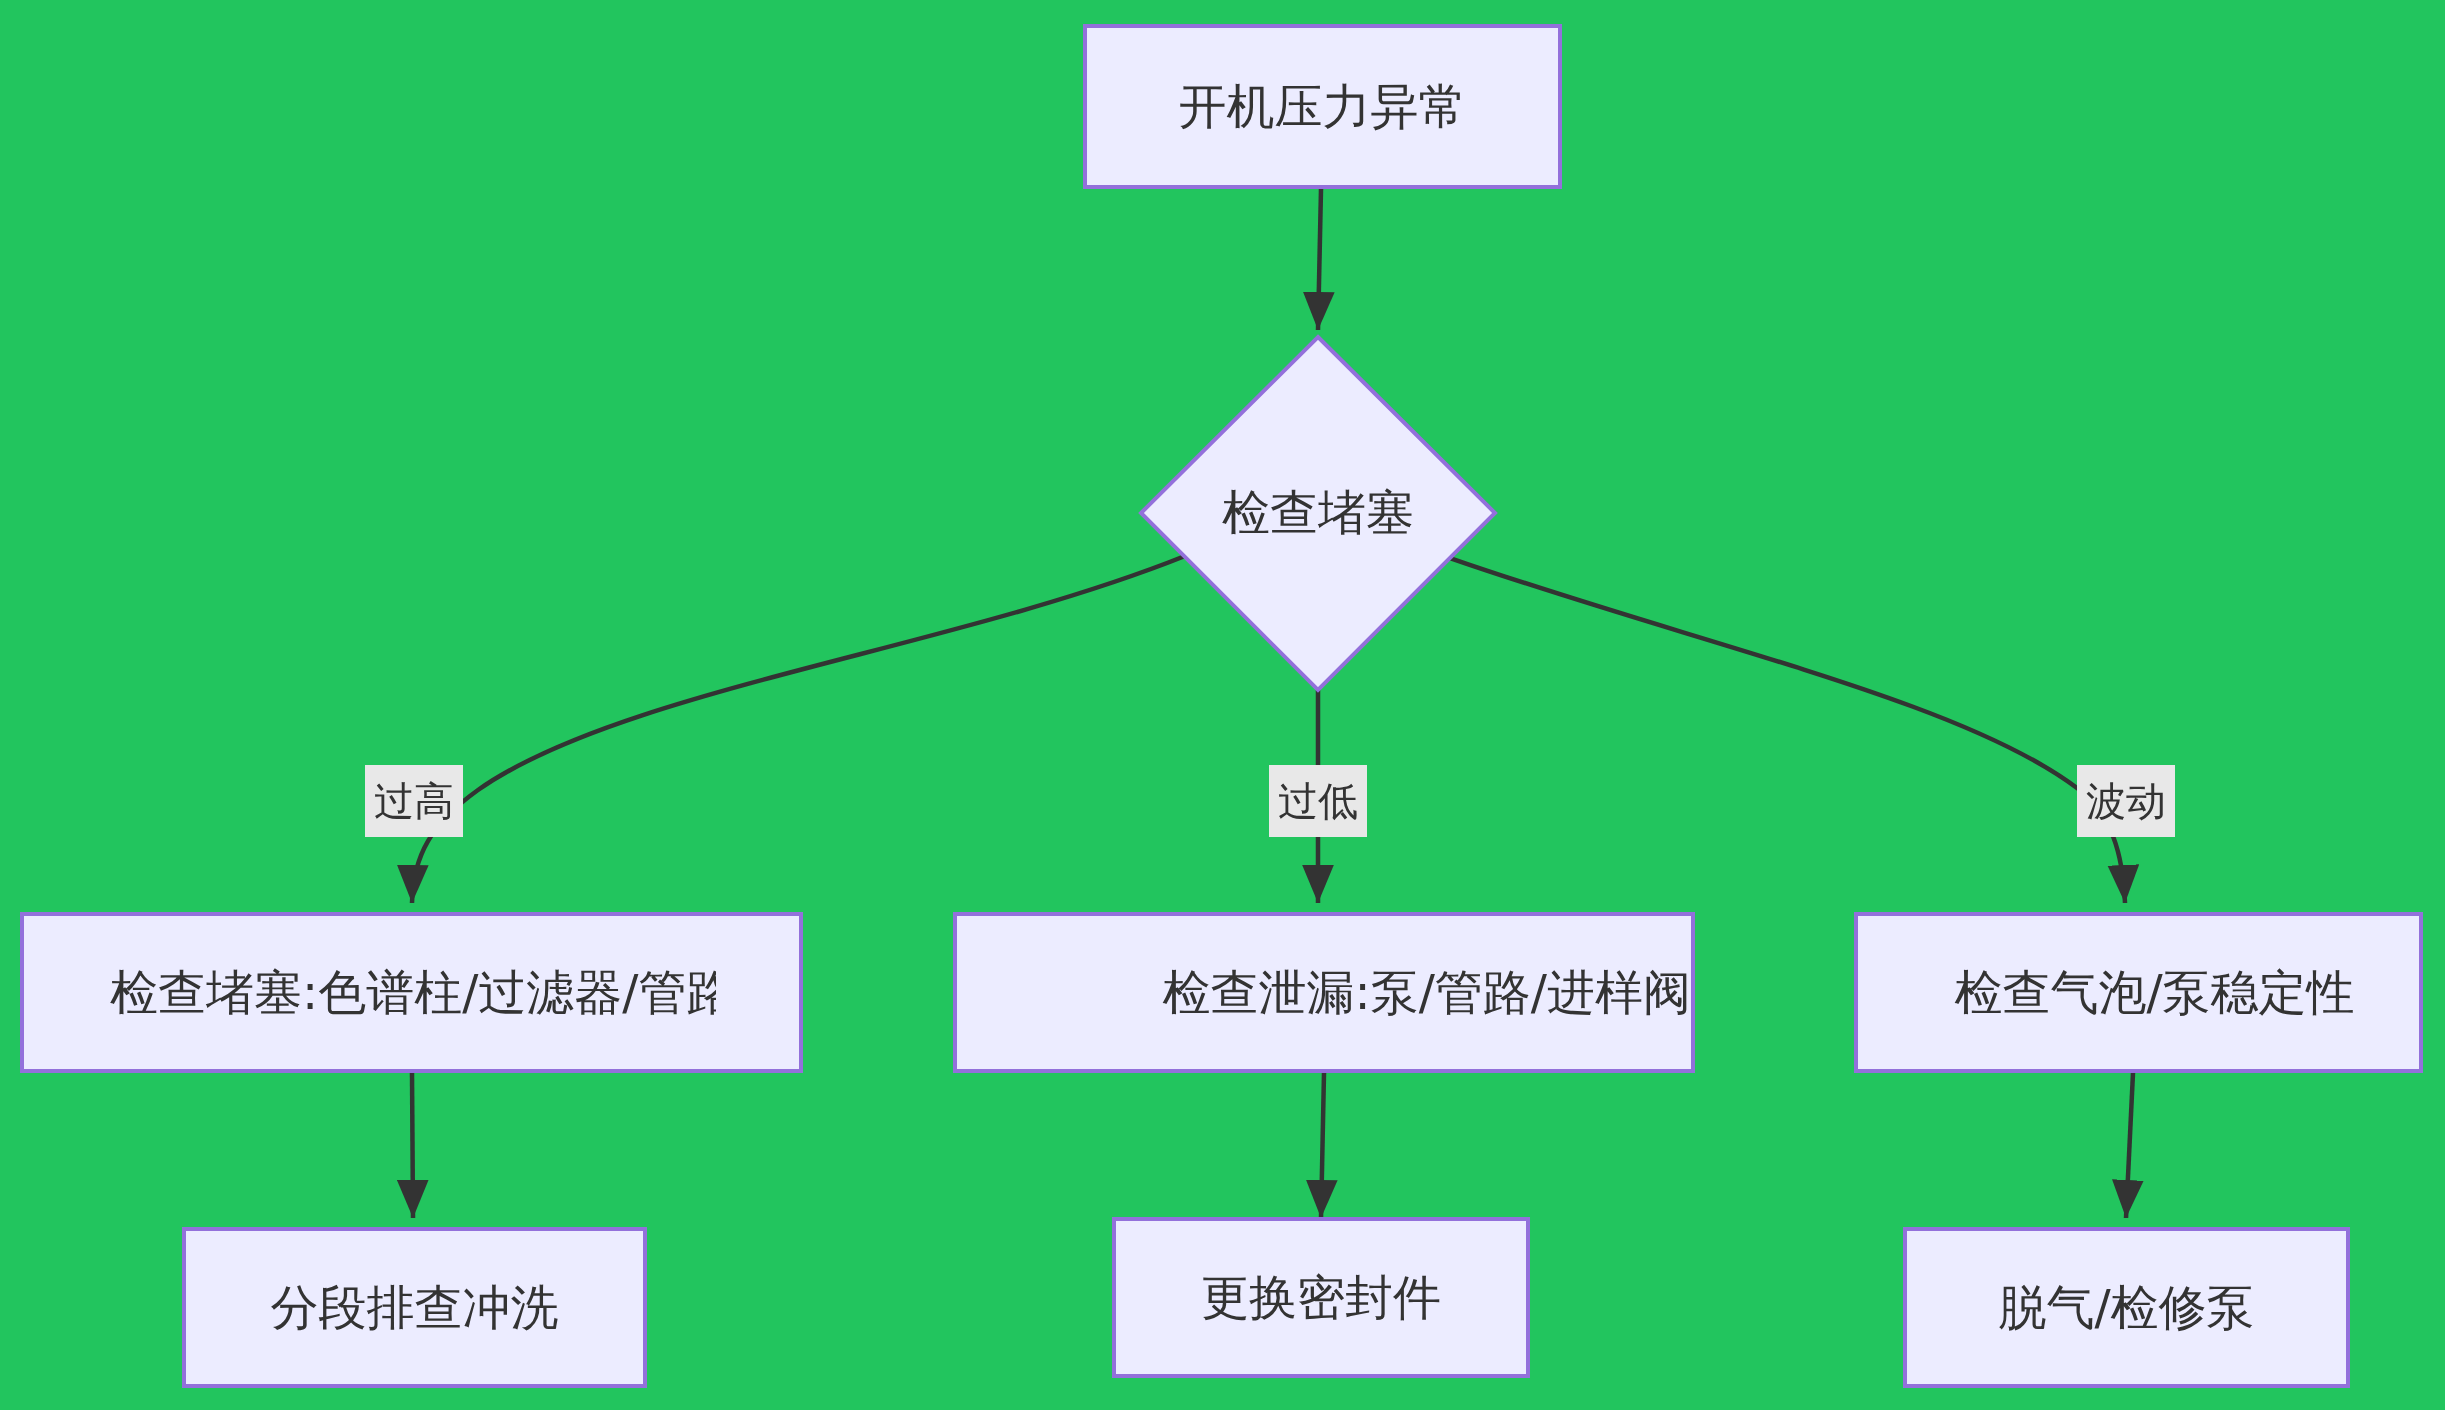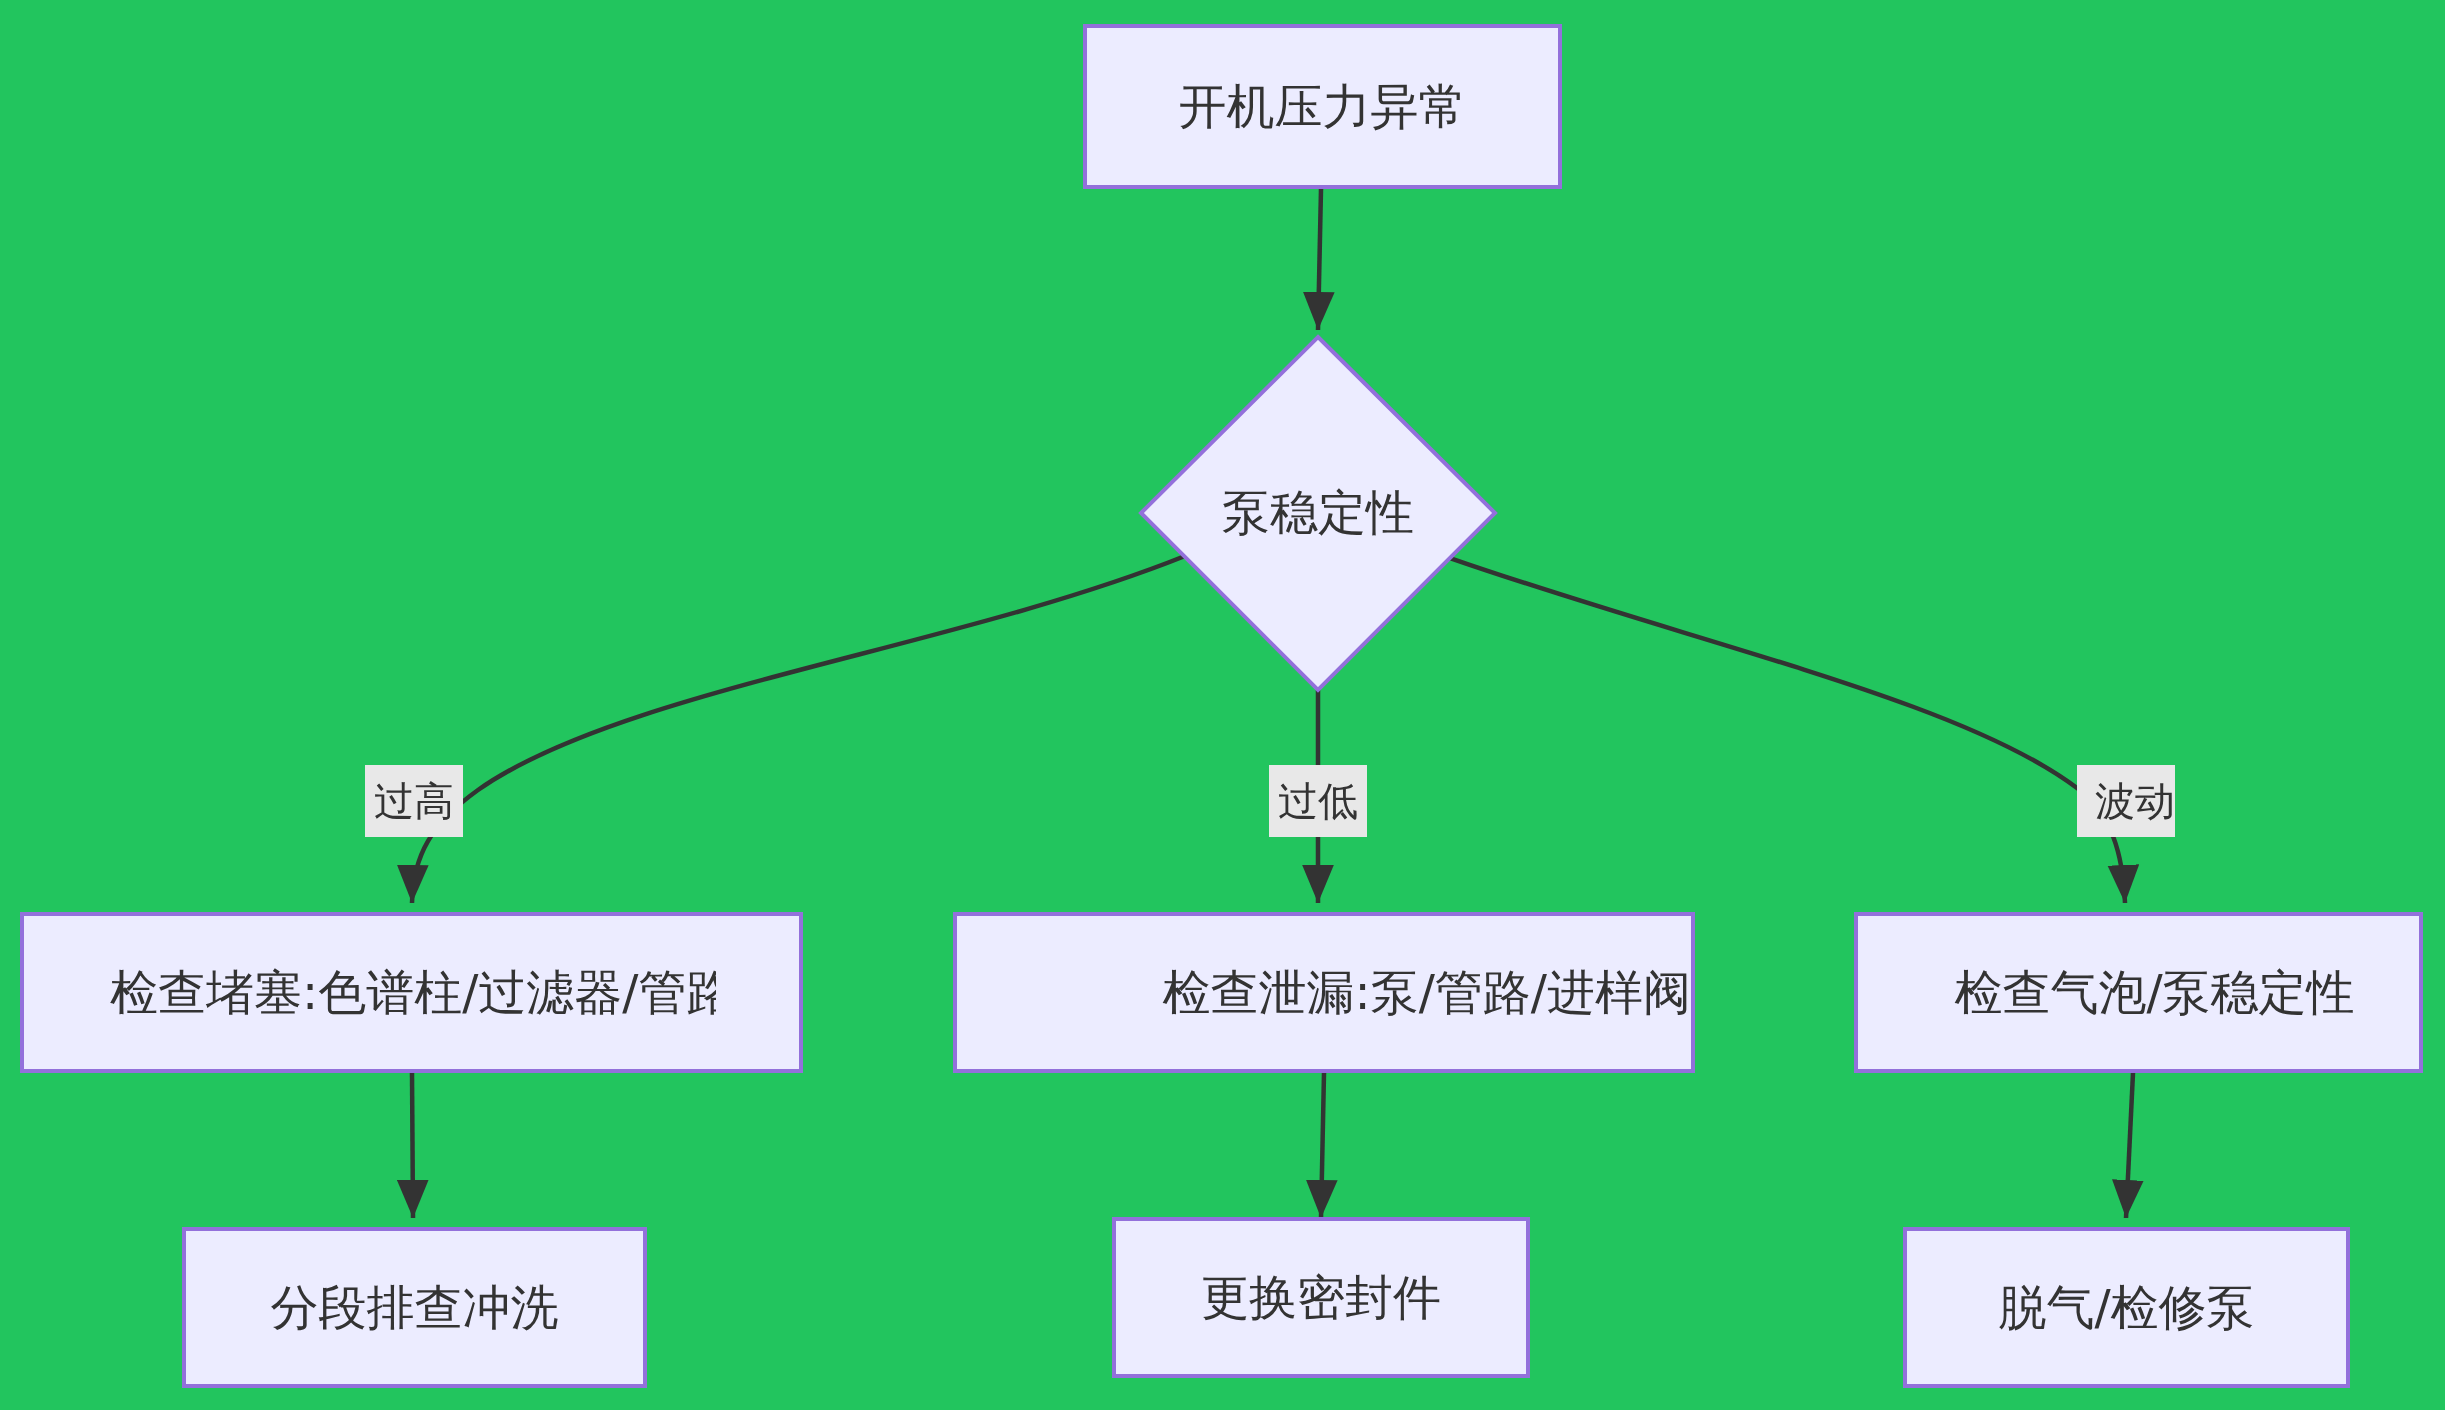--- a/index.html
+++ b/index.html
@@ -82,21 +82,21 @@
     <path class="edge-path" d="M 2133,1073 L 2126,1218" marker-end="url(#arrow)"></path>
 
     <polygon class="diamond-shape" points="1318,337 1495,513 1318,690 1141,513"></polygon>
   </svg>
 
   <div class="node" style="left:1083px;top:24px;width:479px;height:165px;">
     <span>开机压力异常</span>
   </div>
 
   <div class="node node--plain" style="left:1143px;top:483px;width:350px;height:60px;">
-    <span>泵稳定性</span>
+    <span>检查堵塞</span>
   </div>
 
   <div class="node node--clip" style="left:20px;top:912px;width:783px;height:161px;">
     <span class="clip-text">检查堵塞:色谱柱/过滤器/管路</span>
   </div>
 
   <div class="node" style="left:953px;top:912px;width:742px;height:161px;justify-content:flex-end;">
     <span>检查泄漏:泵/管路/进样阀</span>
   </div>
 
@@ -117,17 +117,17 @@
   </div>
 
   <div class="edge-label" style="left:365px;top:765px;width:98px;height:72px;">
     <span>过高</span>
   </div>
 
   <div class="edge-label" style="left:1269px;top:765px;width:98px;height:72px;">
     <span>过低</span>
   </div>
 
-  <div class="edge-label" style="left:2077px;top:765px;width:98px;height:72px;justify-content:flex-end;">
+  <div class="edge-label" style="left:2077px;top:765px;width:98px;height:72px;">
     <span>波动</span>
   </div>
 
 </div>
 
 </body></html>

